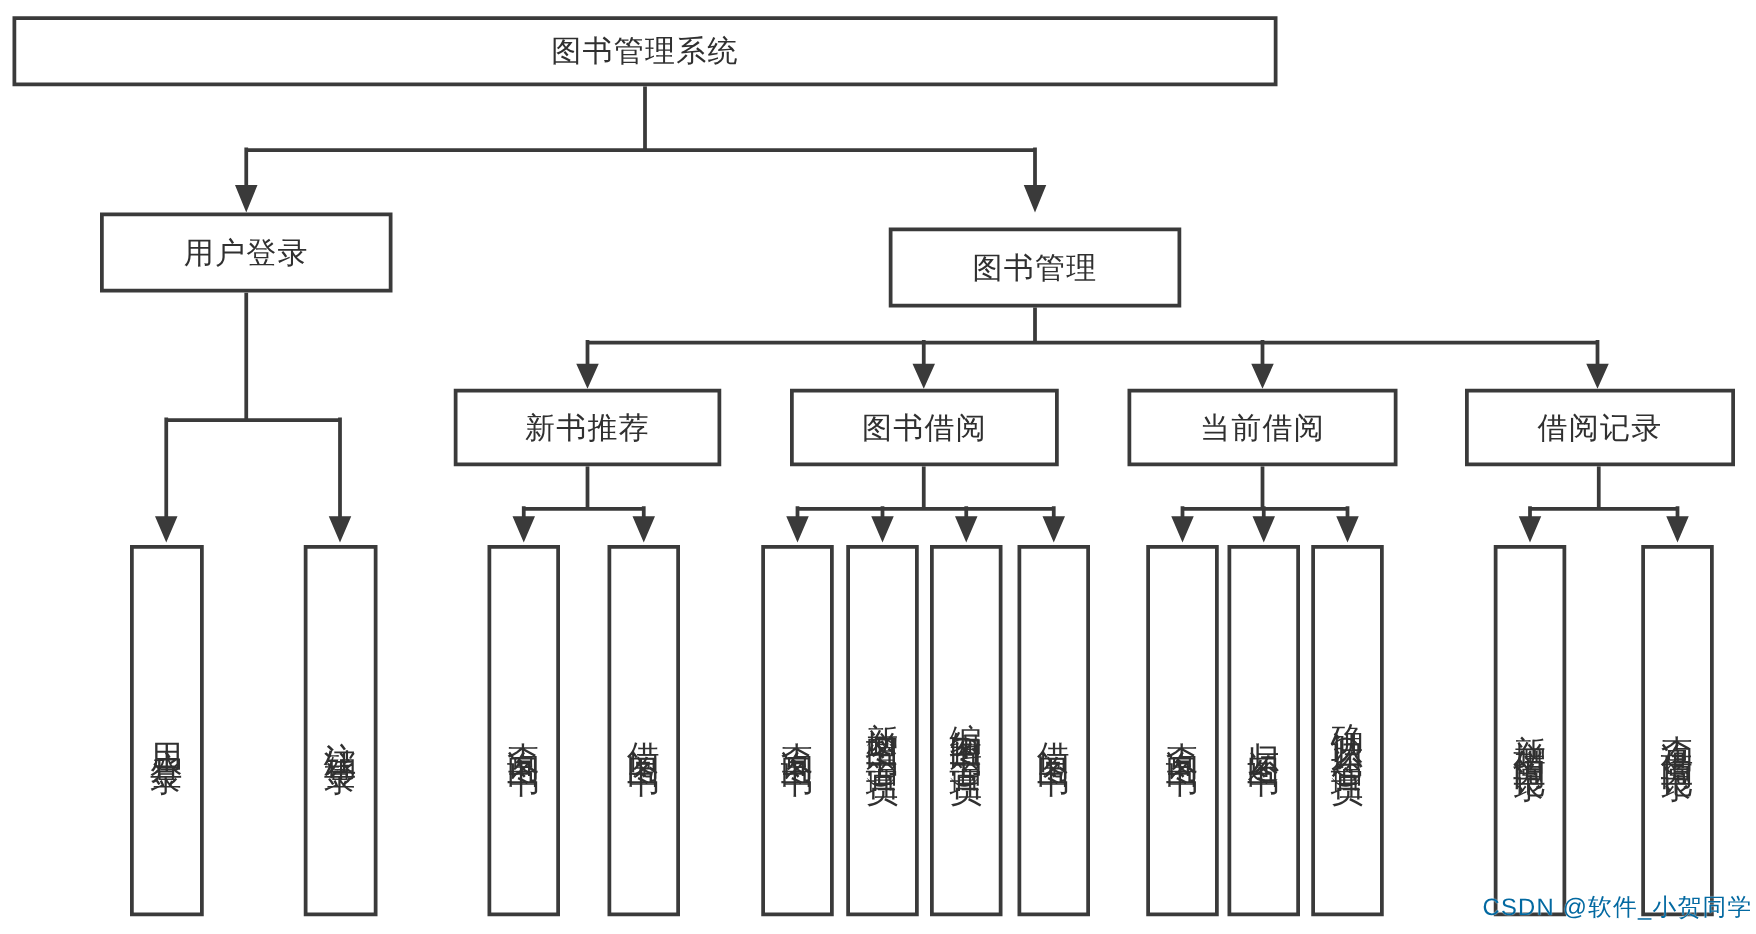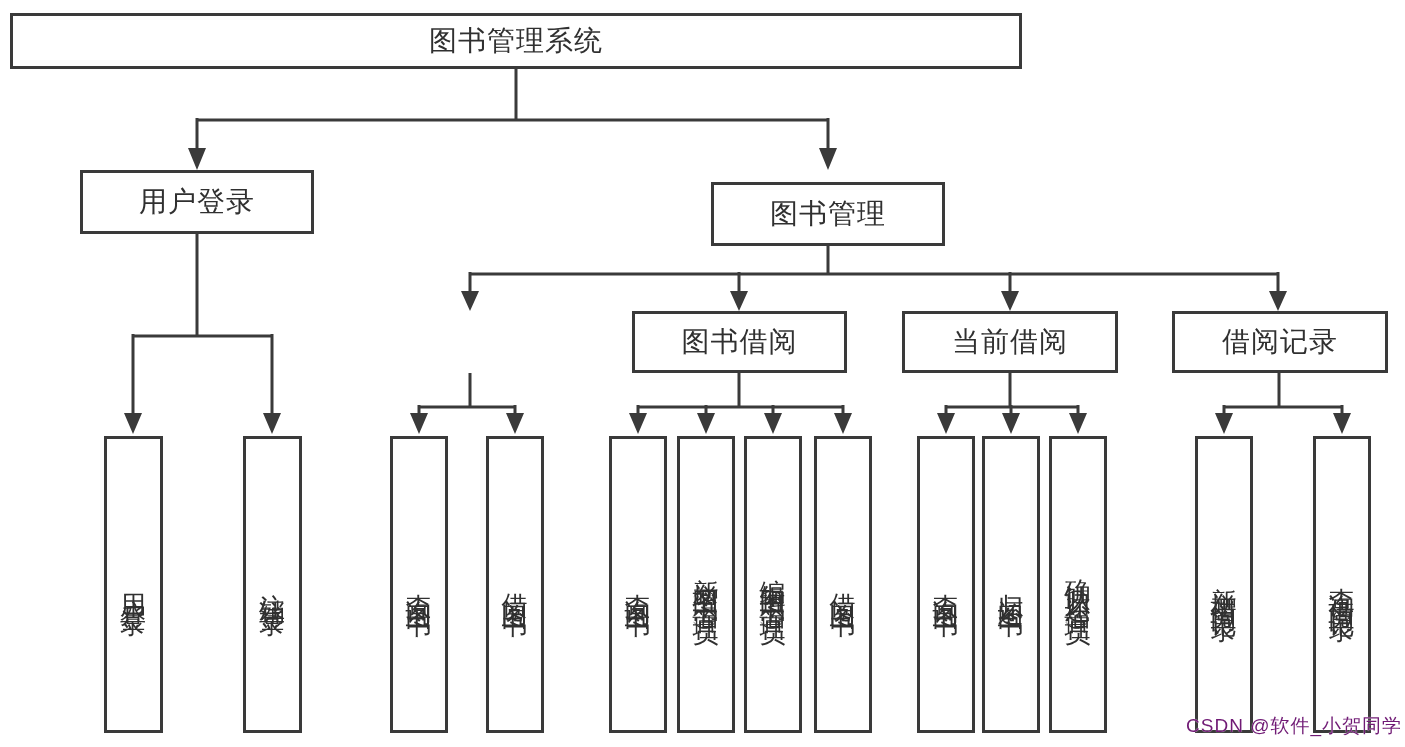--- a/index.html
+++ b/index.html
@@ -26,37 +26,37 @@
     position: absolute;
     box-sizing: border-box;
     border: 3px solid #3a3a3a;
     background: #ffffff;
     display: flex;
     align-items: center;
     justify-content: center;
     color: #303030;
   }
   .node-h .label {
-    font-size: 28px;
+    font-size: 24px;
     letter-spacing: 1px;
     white-space: nowrap;
   }
   .node-v .label {
     writing-mode: vertical-rl;
     text-orientation: mixed;
     font-size: 26px;
     letter-spacing: 6px;
     line-height: 1;
   }
   .watermark {
     position: absolute;
     right: 3px;
     top: 713px;
     font-size: 19px;
-    color: #701a75;
+    color: #0369a1;
     letter-spacing: 1px;
     white-space: nowrap;
     z-index: 5;
     text-shadow: 0 0 1px #ffffff;
   }
 </style>
 </head>
 <body>
 
 <div id="canvas">
@@ -93,20 +93,23 @@
     <span class="label">图书管理系统</span>
   </div>
 
   <div class="node node-h" style="left:80px; top:170px; width:234px; height:64px;">
     <span class="label">用户登录</span>
   </div>
   <div class="node node-h" style="left:711px; top:182px; width:234px; height:64px;">
     <span class="label">图书管理</span>
   </div>
 
+  <div class="node node-h" style="left:363px; top:311px; width:214px; height:62px;">
+    <span class="label">新书推荐</span>
+  </div>
   <div class="node node-h" style="left:632px; top:311px; width:215px; height:62px;">
     <span class="label">图书借阅</span>
   </div>
   <div class="node node-h" style="left:902px; top:311px; width:216px; height:62px;">
     <span class="label">当前借阅</span>
   </div>
   <div class="node node-h" style="left:1172px; top:311px; width:216px; height:62px;text-align:right;">
     <span class="label">借阅记录</span>
   </div>
 

